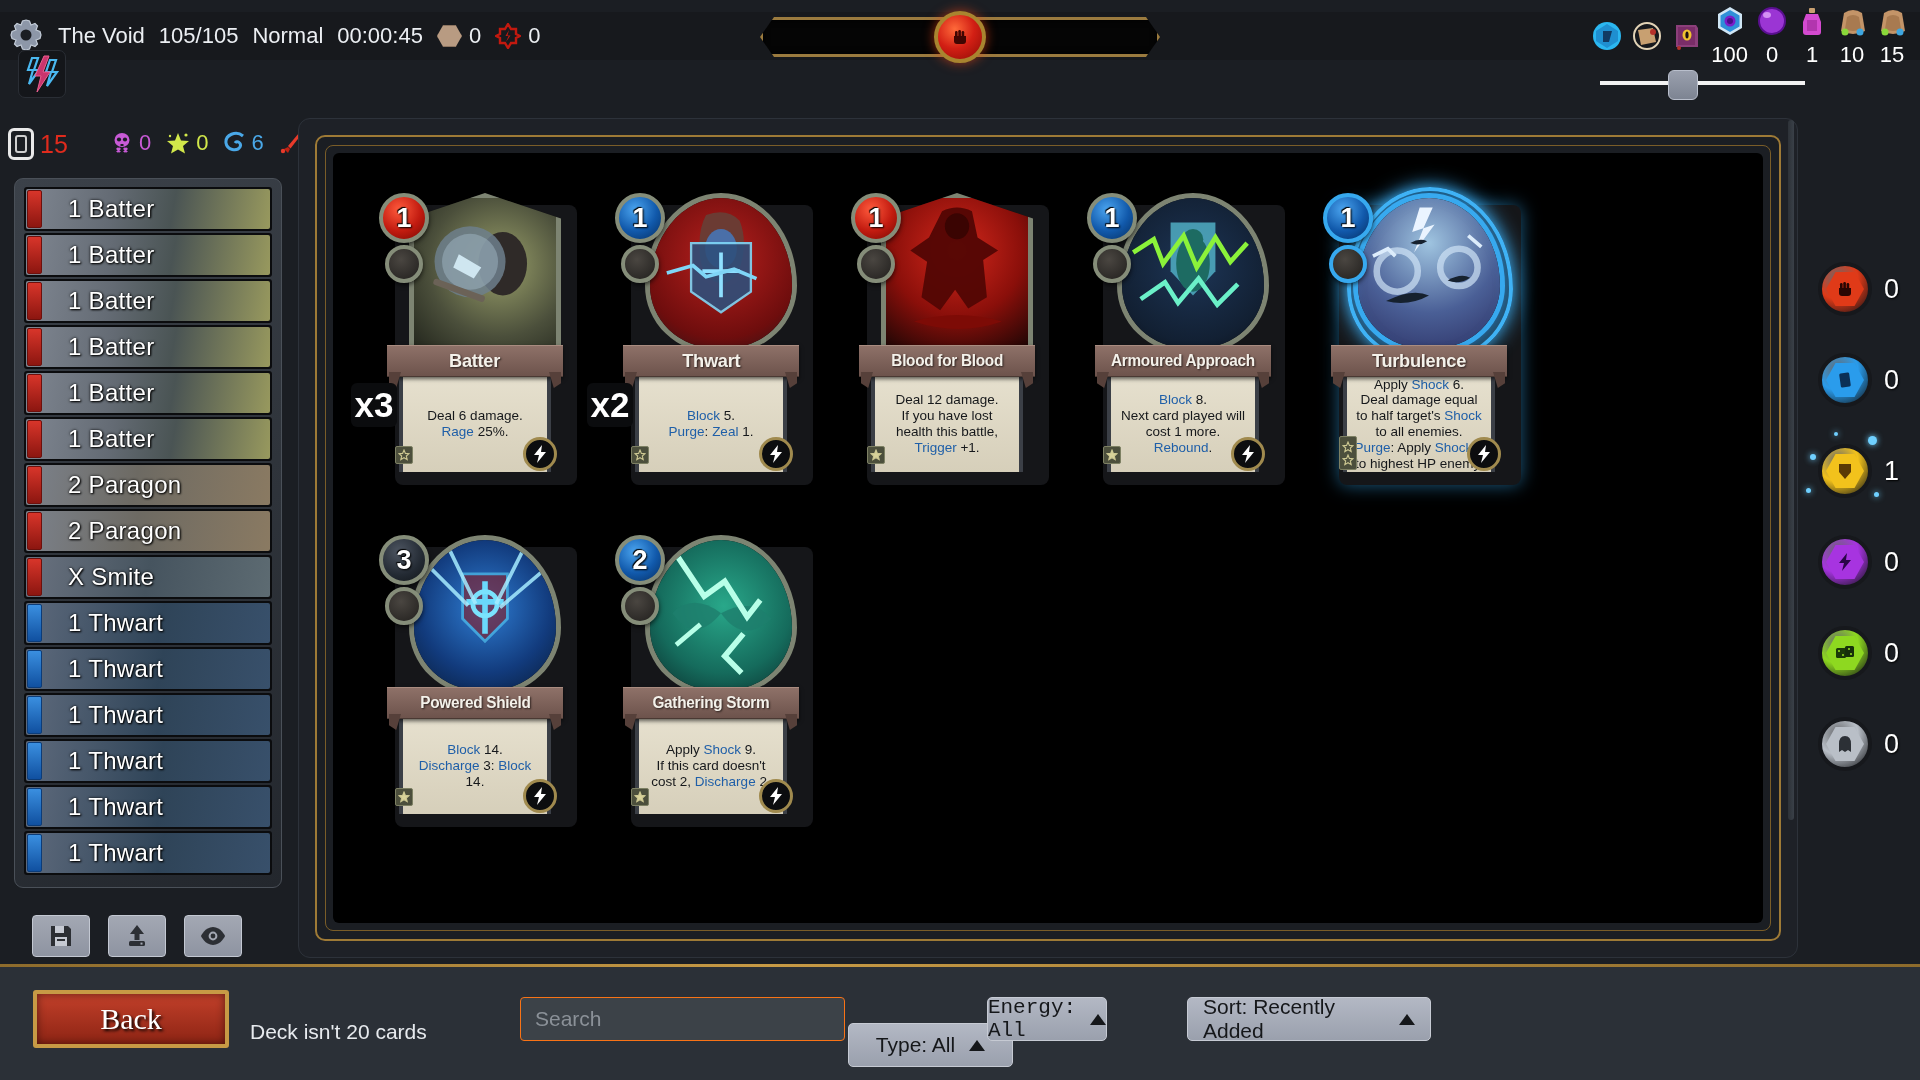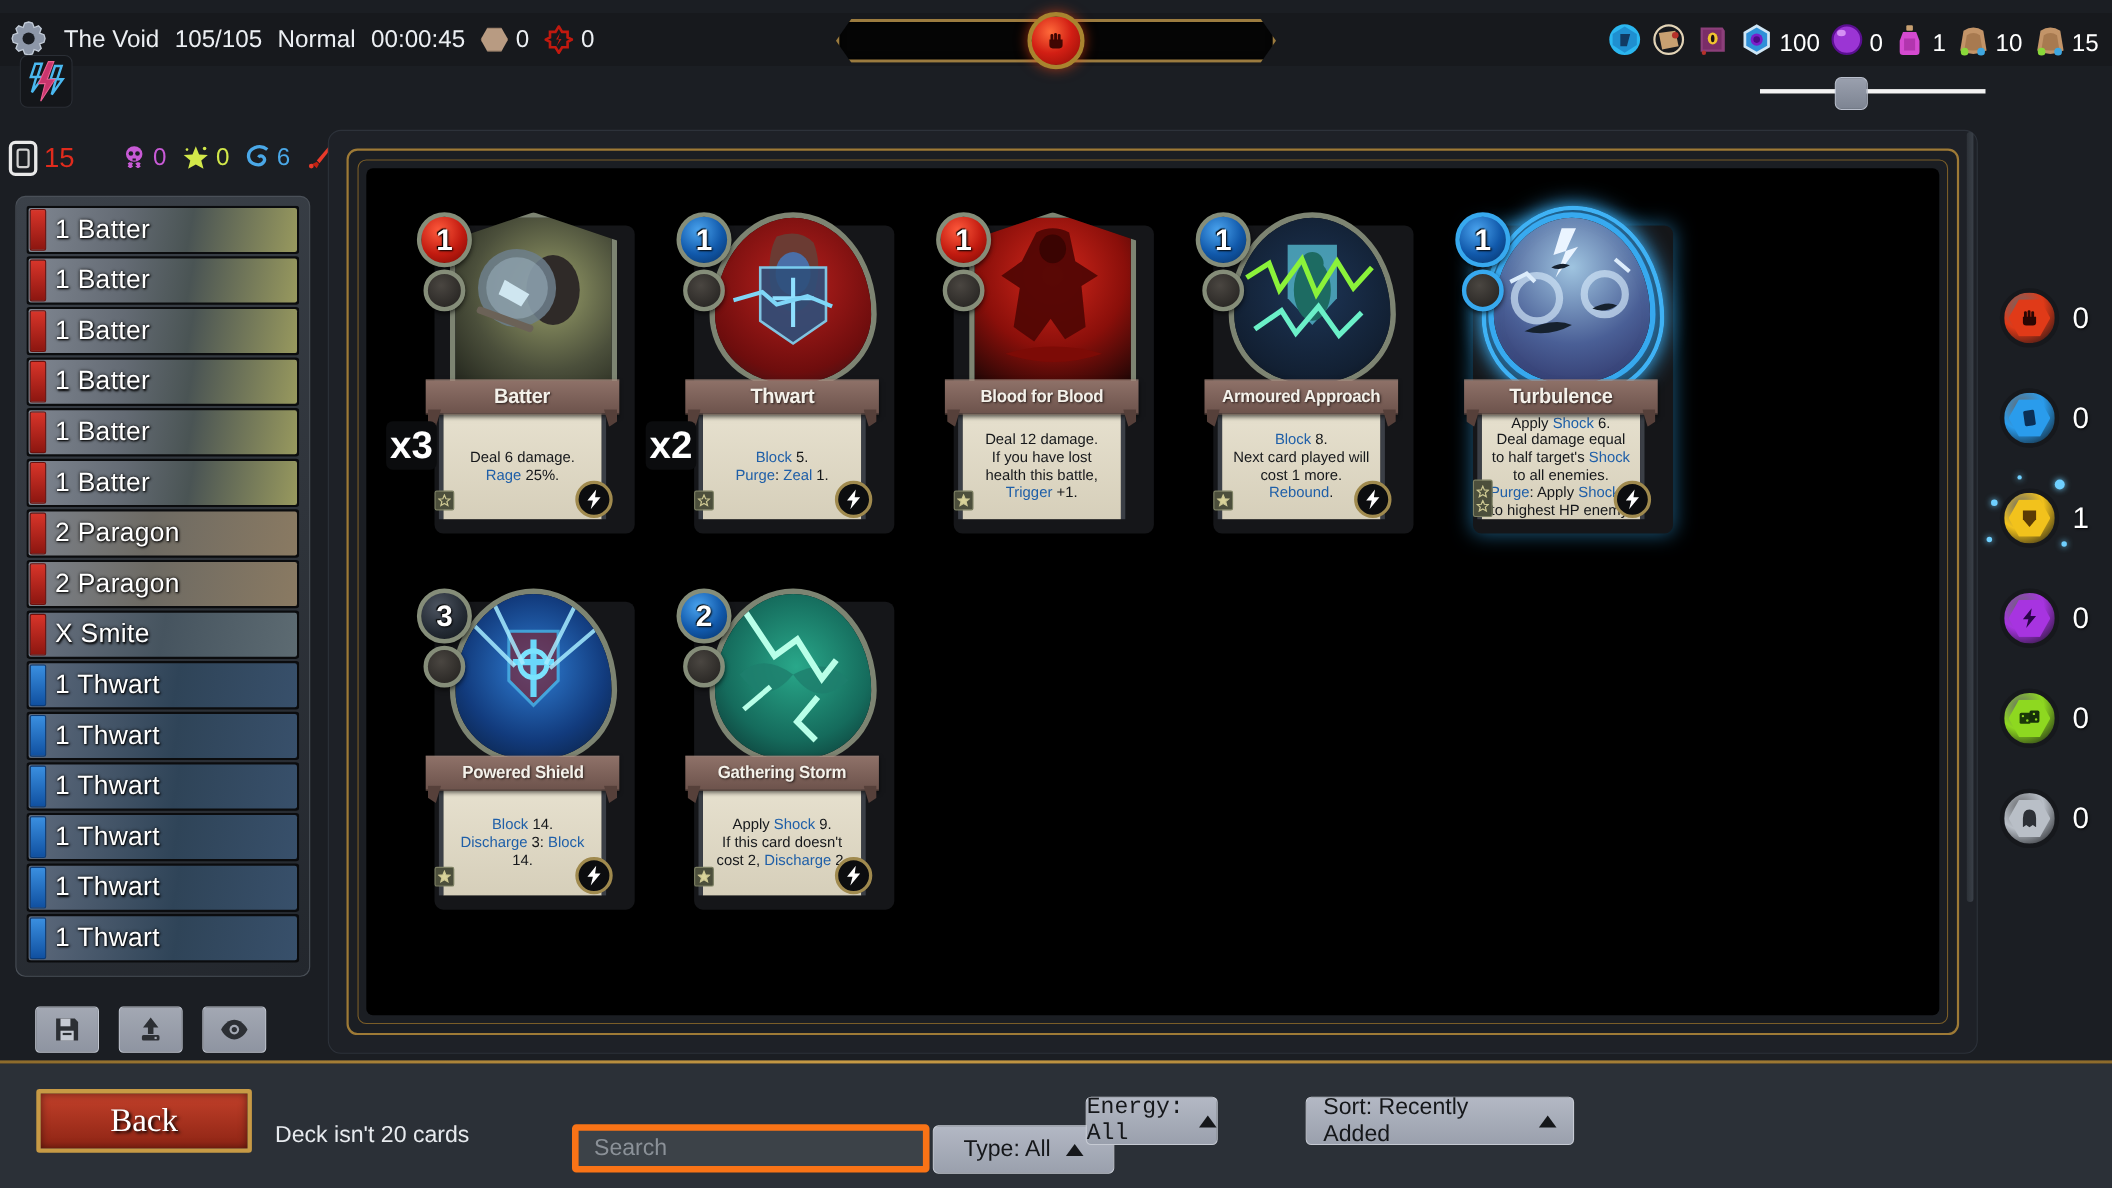--- a/index.html
+++ b/index.html
@@ -56,21 +56,21 @@
     display:flex;align-items:center;justify-content:center;
     box-shadow:0 0 12px rgba(255,70,20,.6);
   }
   .fist-glyph{ width:20px;height:20px; }
 
   
   #currencies {
     position:absolute; right:12px; top:0; height:48px;
     display:flex; align-items:center; gap:8px;
   }
-  .cur { display:flex; align-items:flex-end; gap:5px; font-size:22px; color:#fff; }
+  .cur { display:flex; align-items:center; gap:5px; font-size:22px; color:#fff;flex-direction:column; }
   .cur-icon { width:32px;height:32px; border-radius:50%; position:relative; flex:0 0 auto;}
 
   
   #portrait {
     position:absolute; left:18px; top:50px;
     width:48px;height:48px; border-radius:7px;
     background:#14161a; border:1px solid #2a2e35;
     display:flex;align-items:center;justify-content:center;
     overflow:hidden;
   }
@@ -131,21 +131,21 @@
   .deck-row.paragon .art{background:linear-gradient(100deg,#7c828c 0%,#6d6a63 45%,#8a7a62 100%);}
   .deck-row.smite .art{background:linear-gradient(100deg,#6a7280 0%,#46545f 50%,#5d6b72 100%);}
   .deck-row.thwart .art{background:linear-gradient(100deg,#5e6a7c 0%,#2f4458 55%,#38506b 100%);}
   .deck-row .costbar{
     position:absolute; left:3px; top:3px; width:15px; height:38px;
     border-radius:2px; z-index:3;
   }
   .costbar.red{background:linear-gradient(180deg,#d8352a,#8c1610);border:1px solid #6d100c;}
   .costbar.blue{background:linear-gradient(180deg,#3a8fe0,#1050a0);border:1px solid #0c3c78;}
   .deck-row .label{
-    position:relative; z-index:4; margin-left:26px;
+    position:relative; z-index:4; margin-left:44px;
     font-size:24px; color:#fff;
     text-shadow:1px 1px 2px #000, 0 0 3px #000;
     font-stretch:condensed;
     letter-spacing:.3px;
   }
 
   
   #tools{ position:absolute; left:32px; top:915px; display:flex; gap:18px;}
   .tool-btn{
     width:58px;height:42px;border-radius:4px;
@@ -362,24 +362,23 @@
   #back-btn span{
     font-family:"Liberation Serif", serif;
     font-size:30px;color:#fff; text-shadow:2px 2px 3px #000;
   }
   #deck-warn{
     position:absolute; left:250px; top:1020px;
     font-size:21px; color:#e7eaee;
   }
   #search-input{
     position:absolute; left:520px; top:997px; width:325px; height:44px;
-    background:#3c4248; border:6px solid #f97316; border-radius:4px;
+    background:#3c4248; border:1px solid #f97316; border-radius:4px;
     color:#e6e6e6; font-size:21px; padding:0 14px;
     font-family:"Liberation Sans", sans-serif;
-    margin-top:25px;
   }
   #search-input::placeholder{ color:#8b9198; }
   .drop-btn{
     position:absolute; top:997px; height:44px;
     background:linear-gradient(#b3b8c4,#9aa0ad);
     border:1px solid #c6cad3; border-radius:5px;
     display:flex;align-items:center;justify-content:center;gap:14px;
     padding:0 15px;
   }
   .drop-btn span.lbl{ font-size:21px;color:#15171a; }

